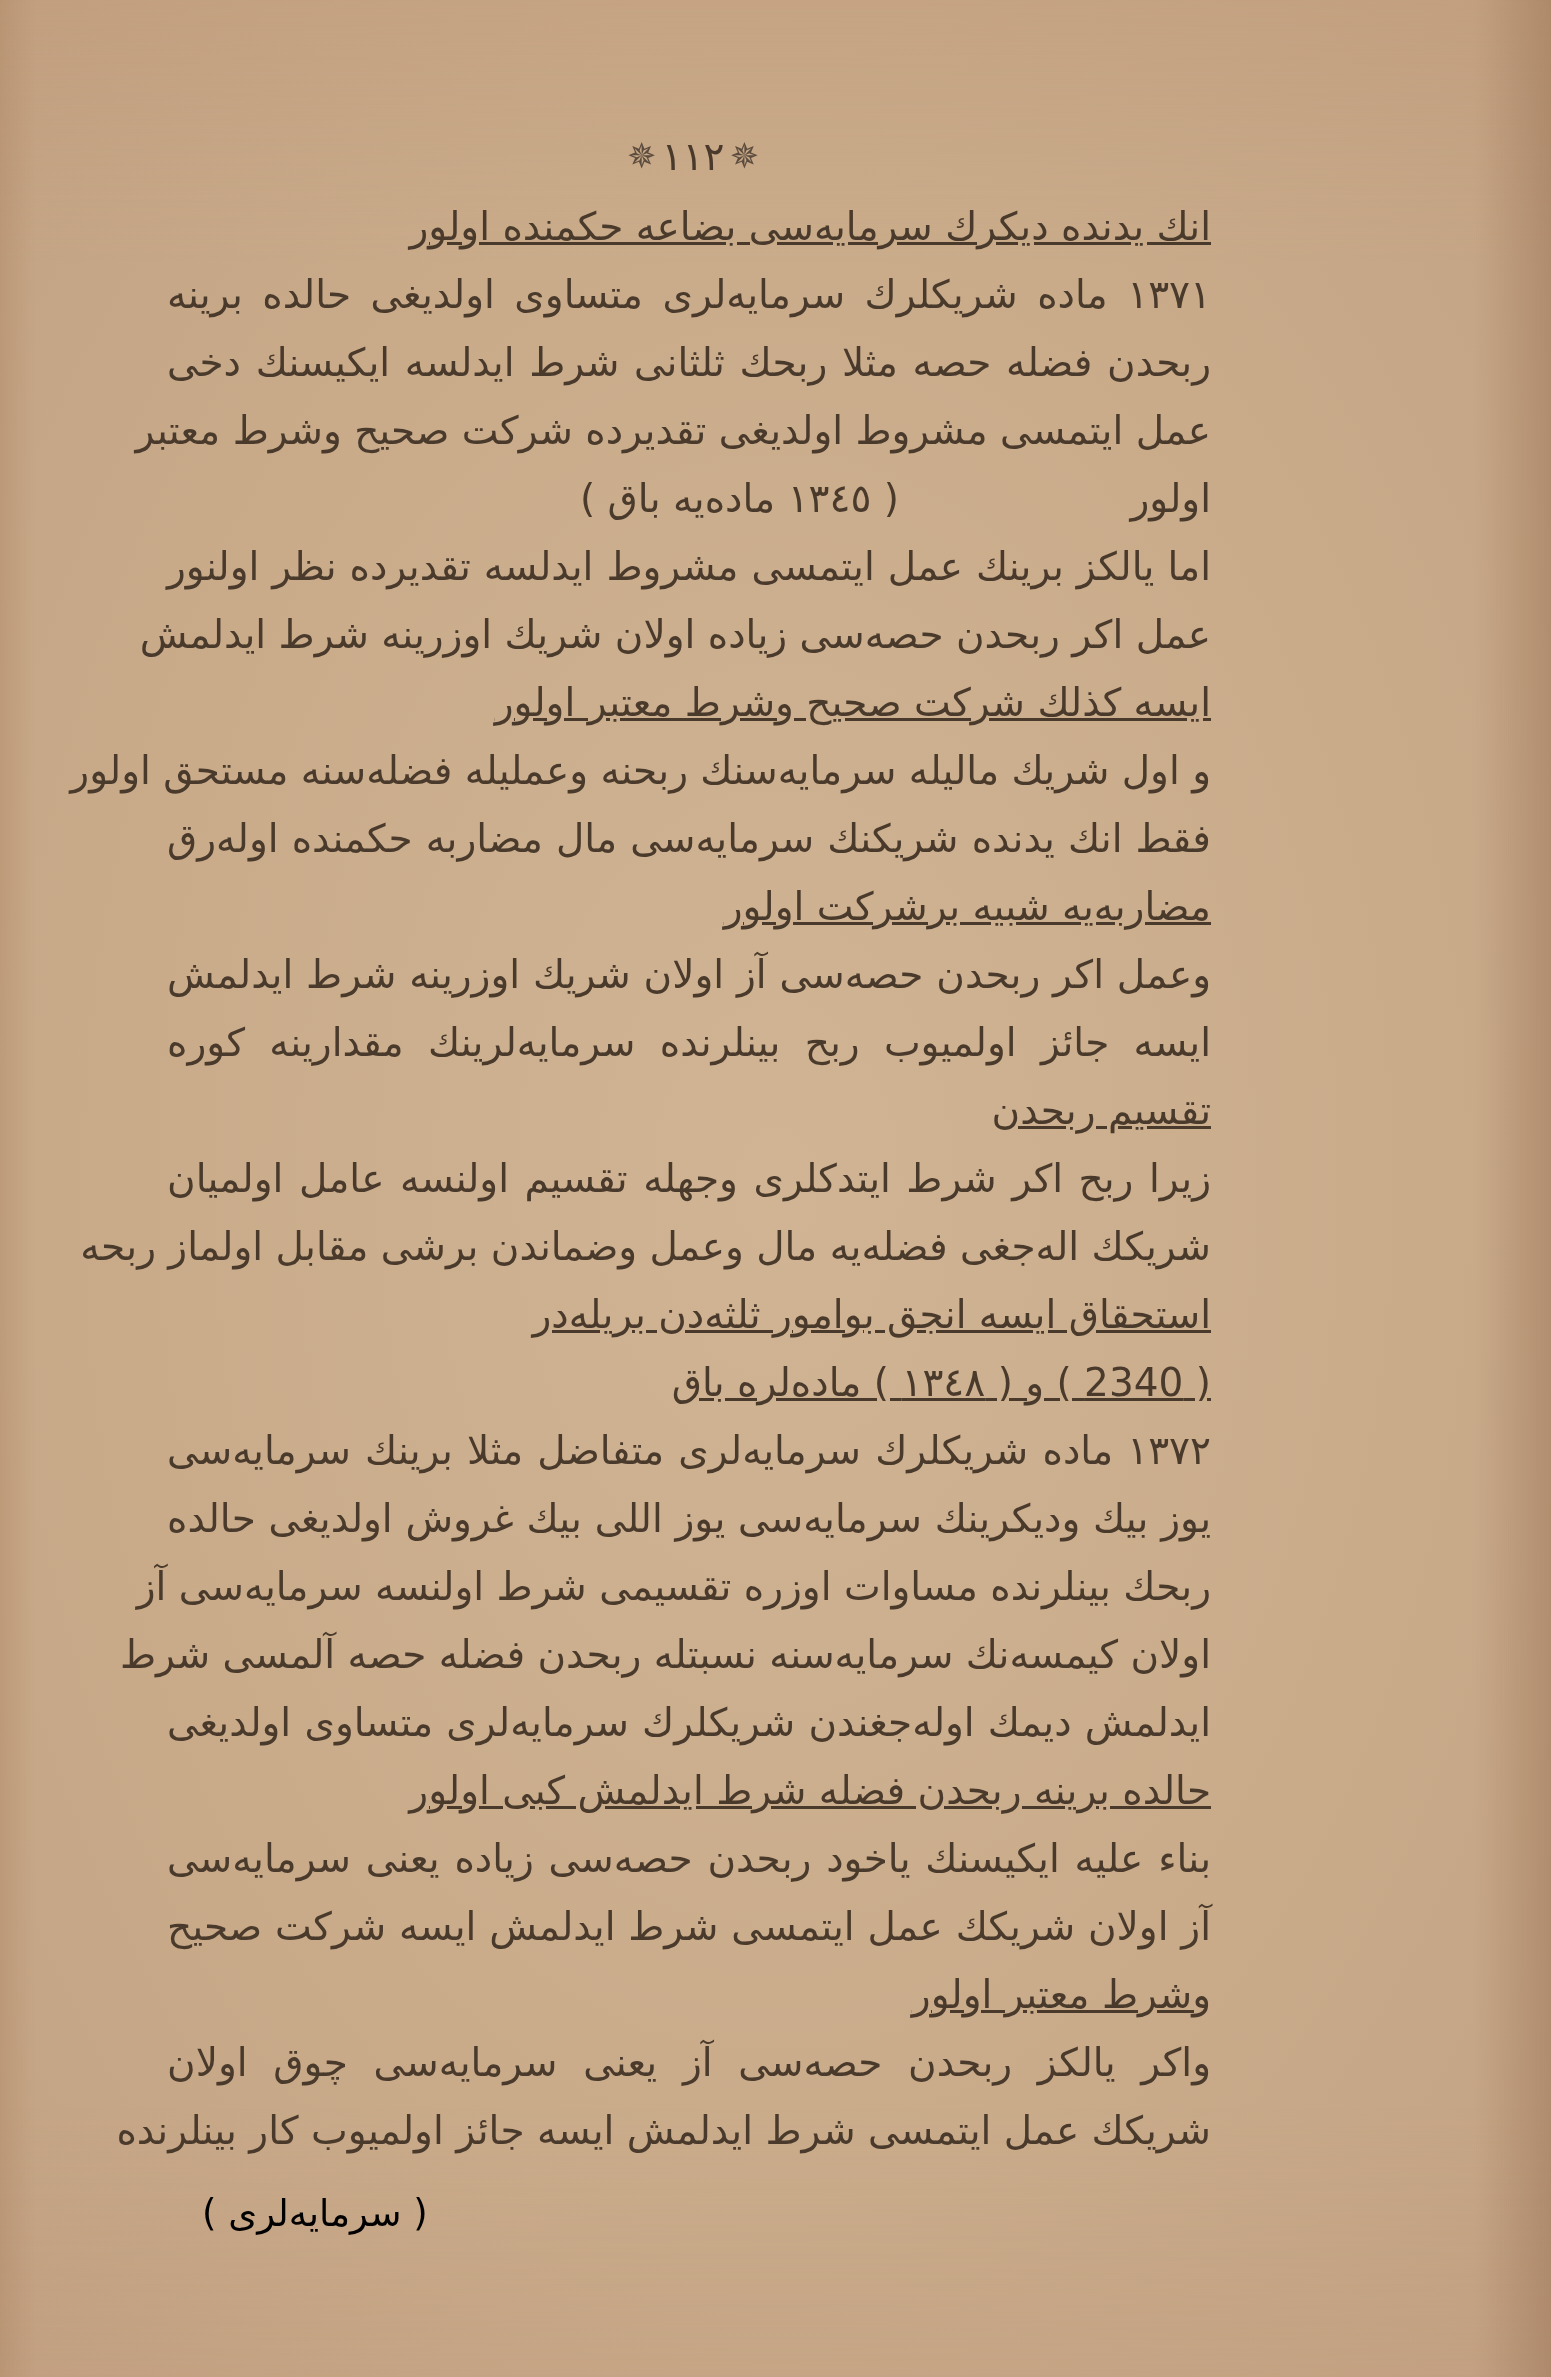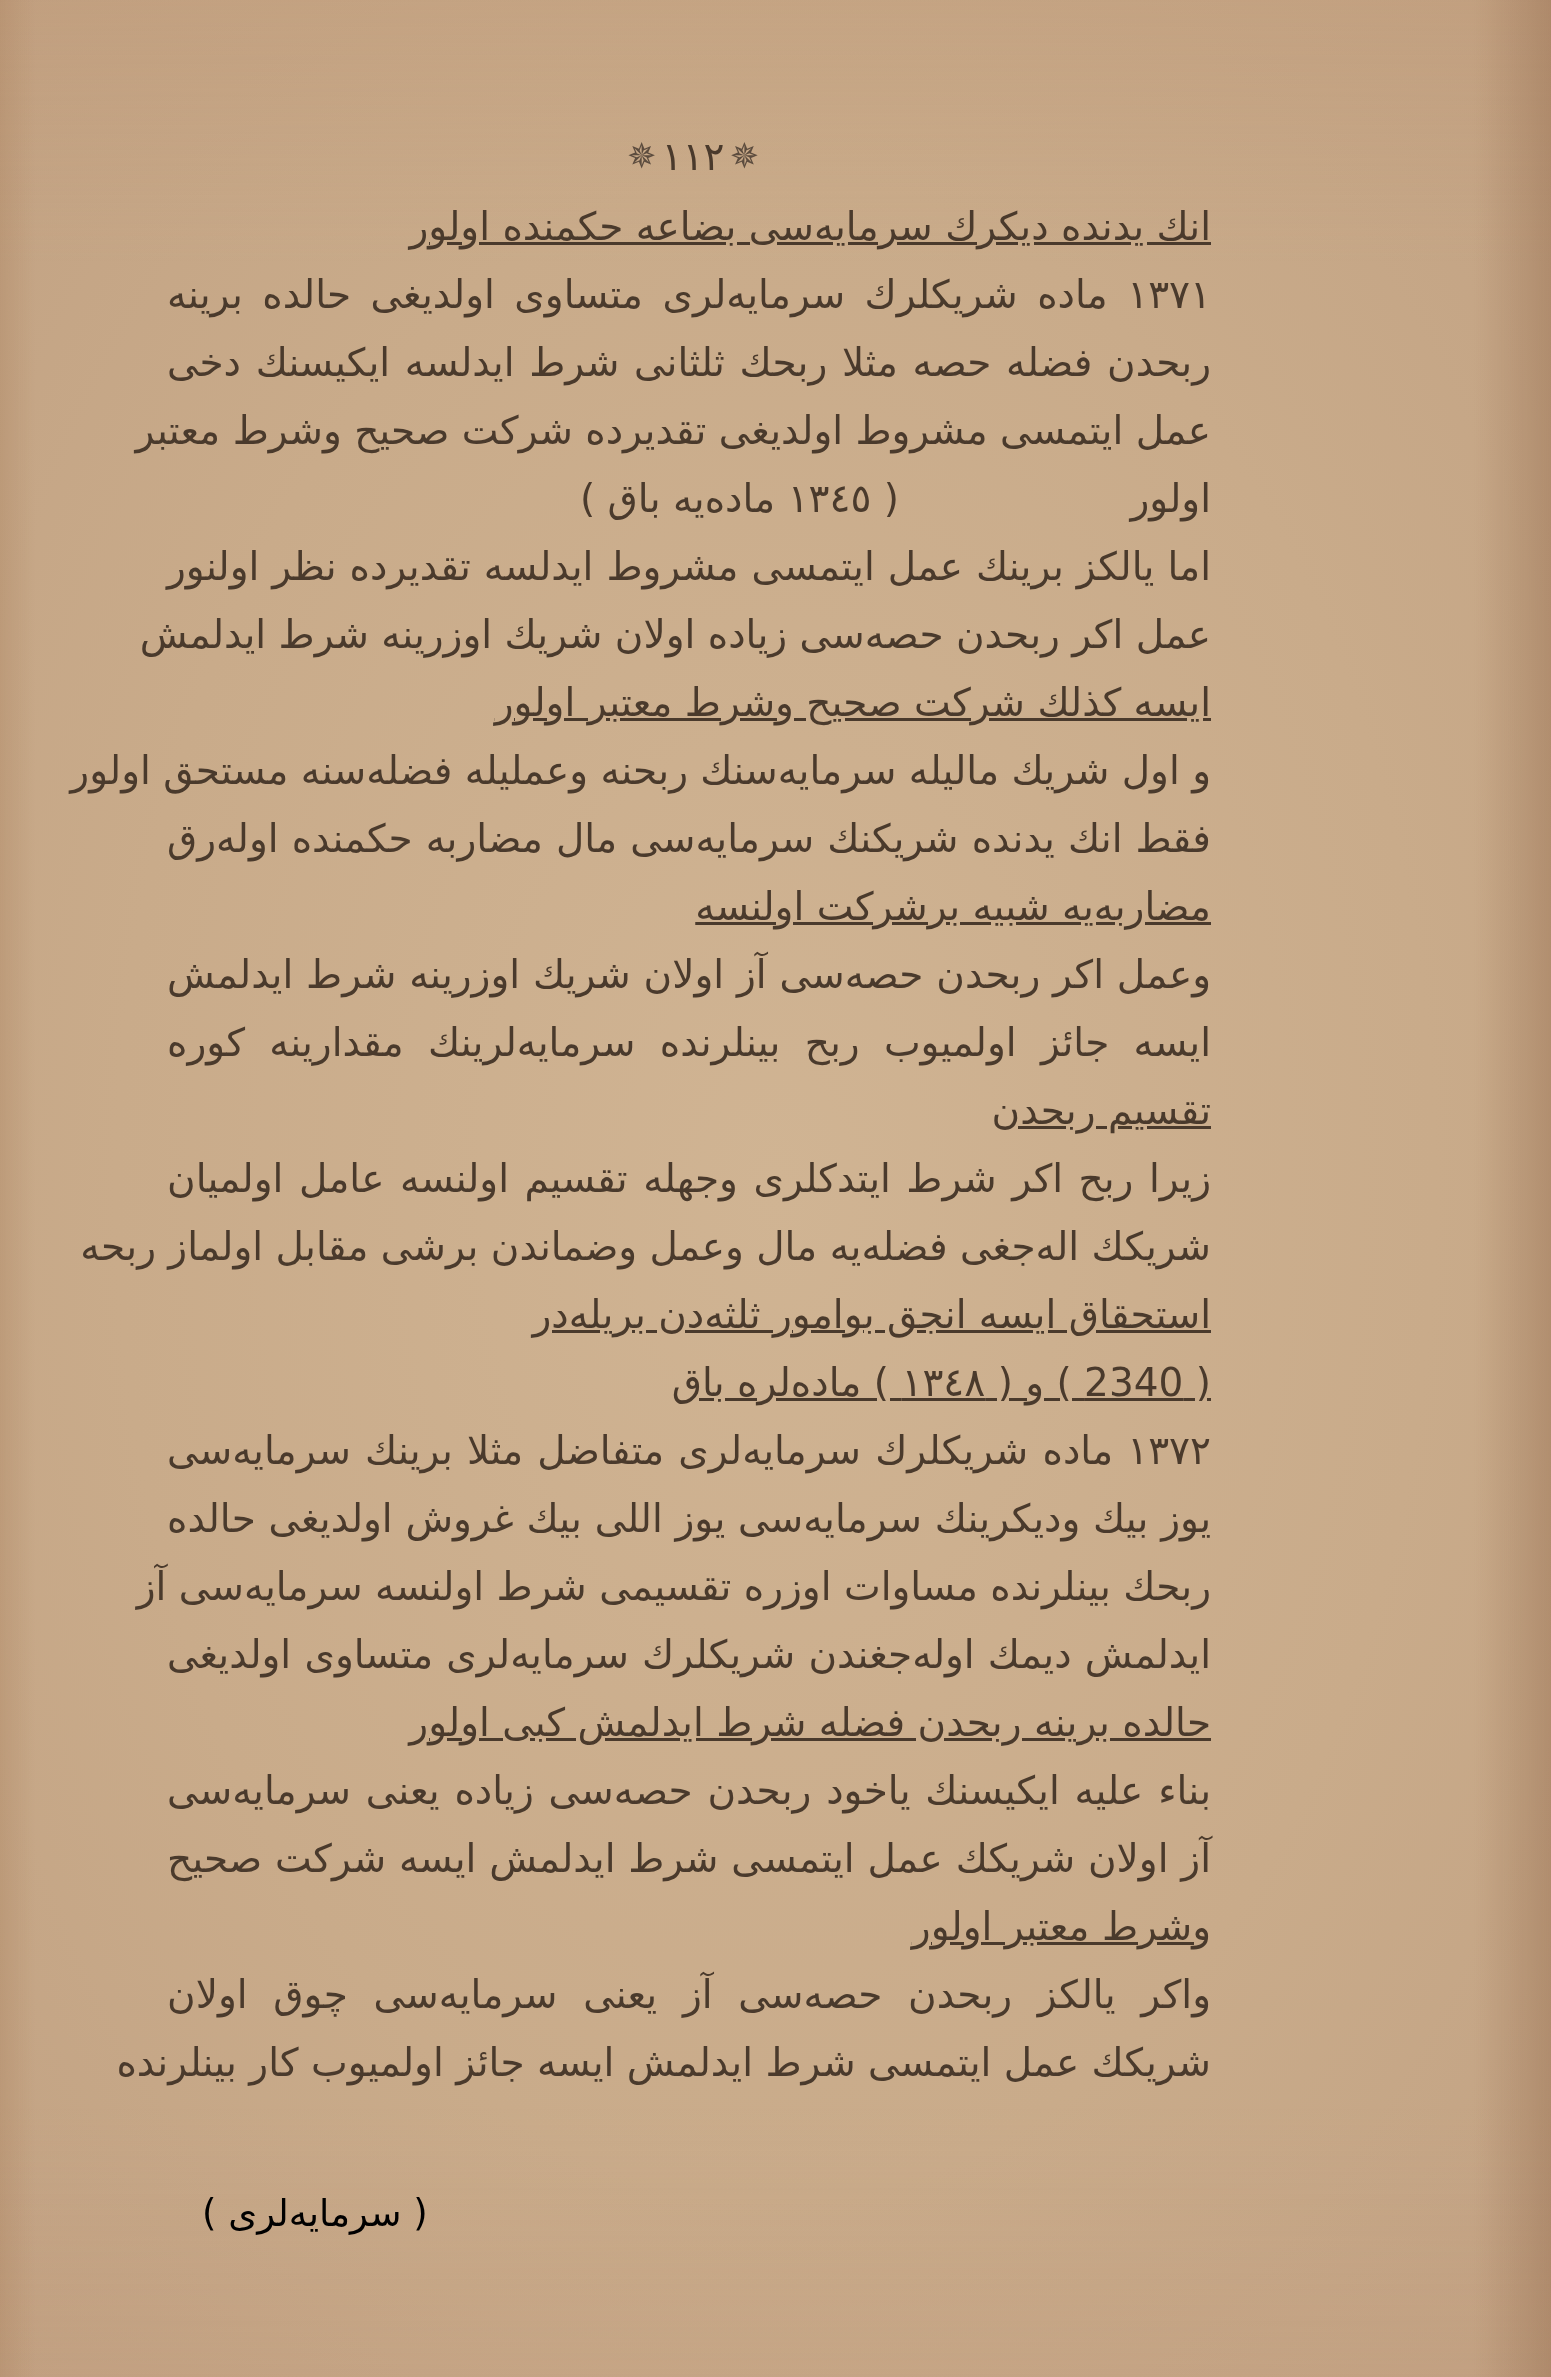--- a/index.html
+++ b/index.html
@@ -101,31 +101,32 @@
     <div class="line">عمل ايتمسى مشروط اولديغى تقديرده شركت صحيح وشرط معتبر</div>
     <div class="line indent-ref">
       <span>اولور</span>
       <span class="ref">( ١٣٤٥ ماده‌يه باق )</span>
     </div>
     <div class="line">اما يالكز برينك عمل ايتمسى مشروط ايدلسه تقديرده نظر اولنور</div>
     <div class="line">عمل اكر ربحدن حصه‌سى زياده اولان شريك اوزرينه شرط ايدلمش</div>
     <div class="line short">ايسه كذلك شركت صحيح وشرط معتبر اولور</div>
     <div class="line">و اول شريك ماليله سرمايه‌سنك ربحنه وعمليله فضله‌سنه مستحق اولور</div>
     <div class="line">فقط انك يدنده شريكنك سرمايه‌سى مال مضاربه حكمنده اوله‌رق</div>
-    <div class="line short">مضاربه‌يه شبيه برشركت اولنسه</div>
+    <div class="line short">مضاربه‌يه شبيه برشركت اولور</div>
     <div class="line">وعمل اكر ربحدن حصه‌سى آز اولان شريك اوزرينه شرط ايدلمش</div>
     <div class="line">ايسه جائز اولميوب ربح بينلرنده سرمايه‌لرينك مقدارينه كوره</div>
     <div class="line short">تقسيم ربحدن</div>
     <div class="line">زيرا ربح اكر شرط ايتدكلرى وجهله تقسيم اولنسه عامل اولميان</div>
     <div class="line">شريكك اله‌جغى فضله‌يه مال وعمل وضماندن برشى مقابل اولماز ربحه</div>
     <div class="line short">استحقاق ايسه انجق بوامور ثلثه‌دن بريله‌در</div>
     <div class="line short">( 2340 ) و ( ١٣٤٨ ) ماده‌لره باق</div>
     <div class="line">١٣٧٢ ماده    شريكلرك سرمايه‌لرى متفاضل مثلا برينك سرمايه‌سى</div>
     <div class="line">يوز بيك وديكرينك سرمايه‌سى يوز اللى بيك غروش اولديغى حالده</div>
     <div class="line">ربحك بينلرنده مساوات اوزره تقسيمى شرط اولنسه سرمايه‌سى آز</div>
+    <div class="line">اولان كيمسه‌نك سرمايه‌سنه نسبتله ربحدن فضله حصه آلمسى شرط</div>
     <div class="line">ايدلمش ديمك اوله‌جغندن شريكلرك سرمايه‌لرى متساوى اولديغى</div>
     <div class="line short">حالده برينه ربحدن فضله شرط ايدلمش كبى اولور</div>
     <div class="line">بناء عليه ايكيسنك ياخود ربحدن حصه‌سى زياده يعنى سرمايه‌سى</div>
     <div class="line">آز اولان شريكك عمل ايتمسى شرط ايدلمش ايسه شركت صحيح</div>
     <div class="line short">وشرط معتبر اولور</div>
     <div class="line">واكر يالكز ربحدن حصه‌سى آز يعنى سرمايه‌سى چوق اولان</div>
     <div class="line">شريكك عمل ايتمسى شرط ايدلمش ايسه جائز اولميوب كار بينلرنده</div>
   </div>
 
   <div class="catchword">( سرمايه‌لرى )</div>

